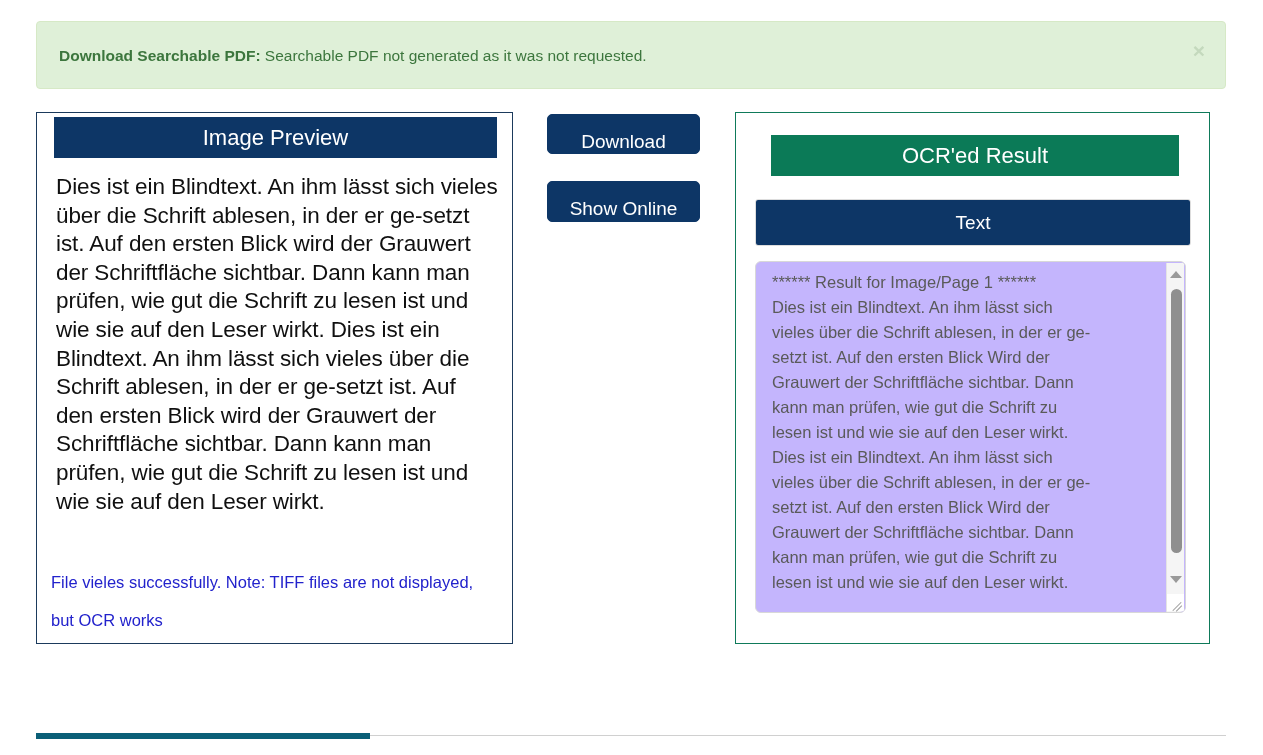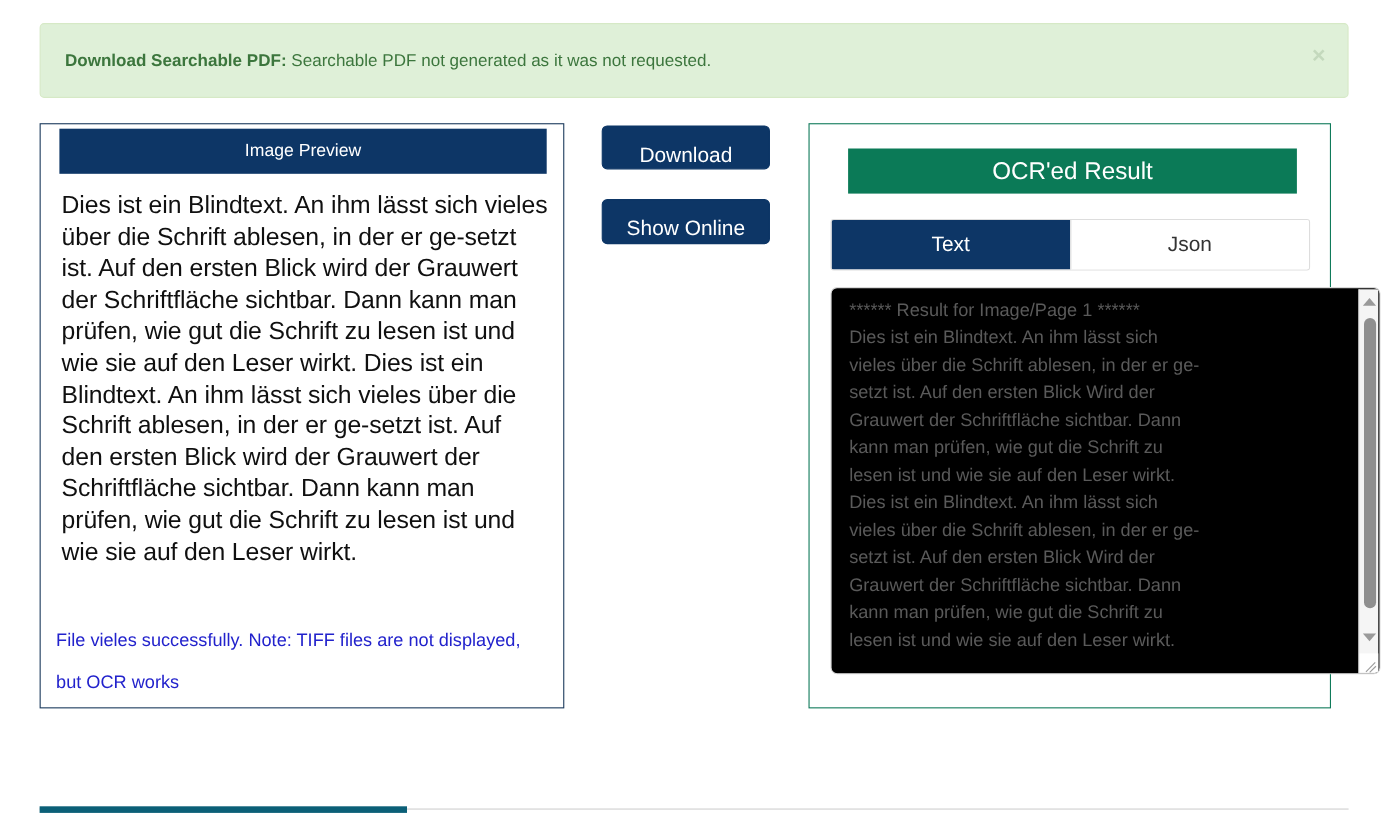--- a/index.html
+++ b/index.html
@@ -53,21 +53,21 @@
     width: 477px; height: 532px;
     background: #ffffff;
     border: 1px solid #1b3a5c;
   }
   .preview-header {
     position: absolute;
     left: 17px; top: 4px;
     width: 443px; height: 41px;
     background: #0d3666;
     color: #ffffff;
-    font-size: 16px;
+    font-size: 22px;
     display: flex;
     align-items: center;
     justify-content: center;
   }
   .preview-body {
     position: absolute;
     left: 0; top: 60px;
     width: 100%;
     padding: 0 14px;
   }
@@ -145,24 +145,24 @@
   }
   .tab.active {
     background: #0d3666;
     color: #ffffff;
   }
   .tab + .tab { border-left: 1px solid #dddddd; }
 
   .ta-wrap {
     position: absolute;
     left: 19px; top: 148px;
-    width: 500px; height: 352px;
+    width: 431px; height: 352px;
     border: 1px solid #d8d8d8;
     border-radius: 6px;
-    background: #000000;
+    background: #c4b5fd;
     overflow: hidden;
   }
   .ta-text {
     position: absolute;
     left: 16px; top: 8px;
     width: 392px;
     font-size: 16.5px;
     line-height: 25px;
     color: #5a5a5a;
     white-space: pre-wrap;
@@ -257,21 +257,20 @@
   </div>
 
   <button class="btn btn-download">Download</button>
   <button class="btn btn-overlay">Show Online</button>
 
   <div class="result-panel">
     <div class="result-header">OCR'ed Result</div>
 
     <div class="tabs">
       <div class="tab active">Text</div>
-      <div class="tab">Json</div>
     </div>
 
     <div class="ta-wrap">
       <div class="ta-text">****** Result for Image/Page 1 ******
 Dies ist ein Blindtext. An ihm lässt sich
 vieles über die Schrift ablesen, in der er ge-
 setzt ist. Auf den ersten Blick Wird der
 Grauwert der Schriftfläche sichtbar. Dann
 kann man prüfen, wie gut die Schrift zu
 lesen ist und wie sie auf den Leser wirkt.

